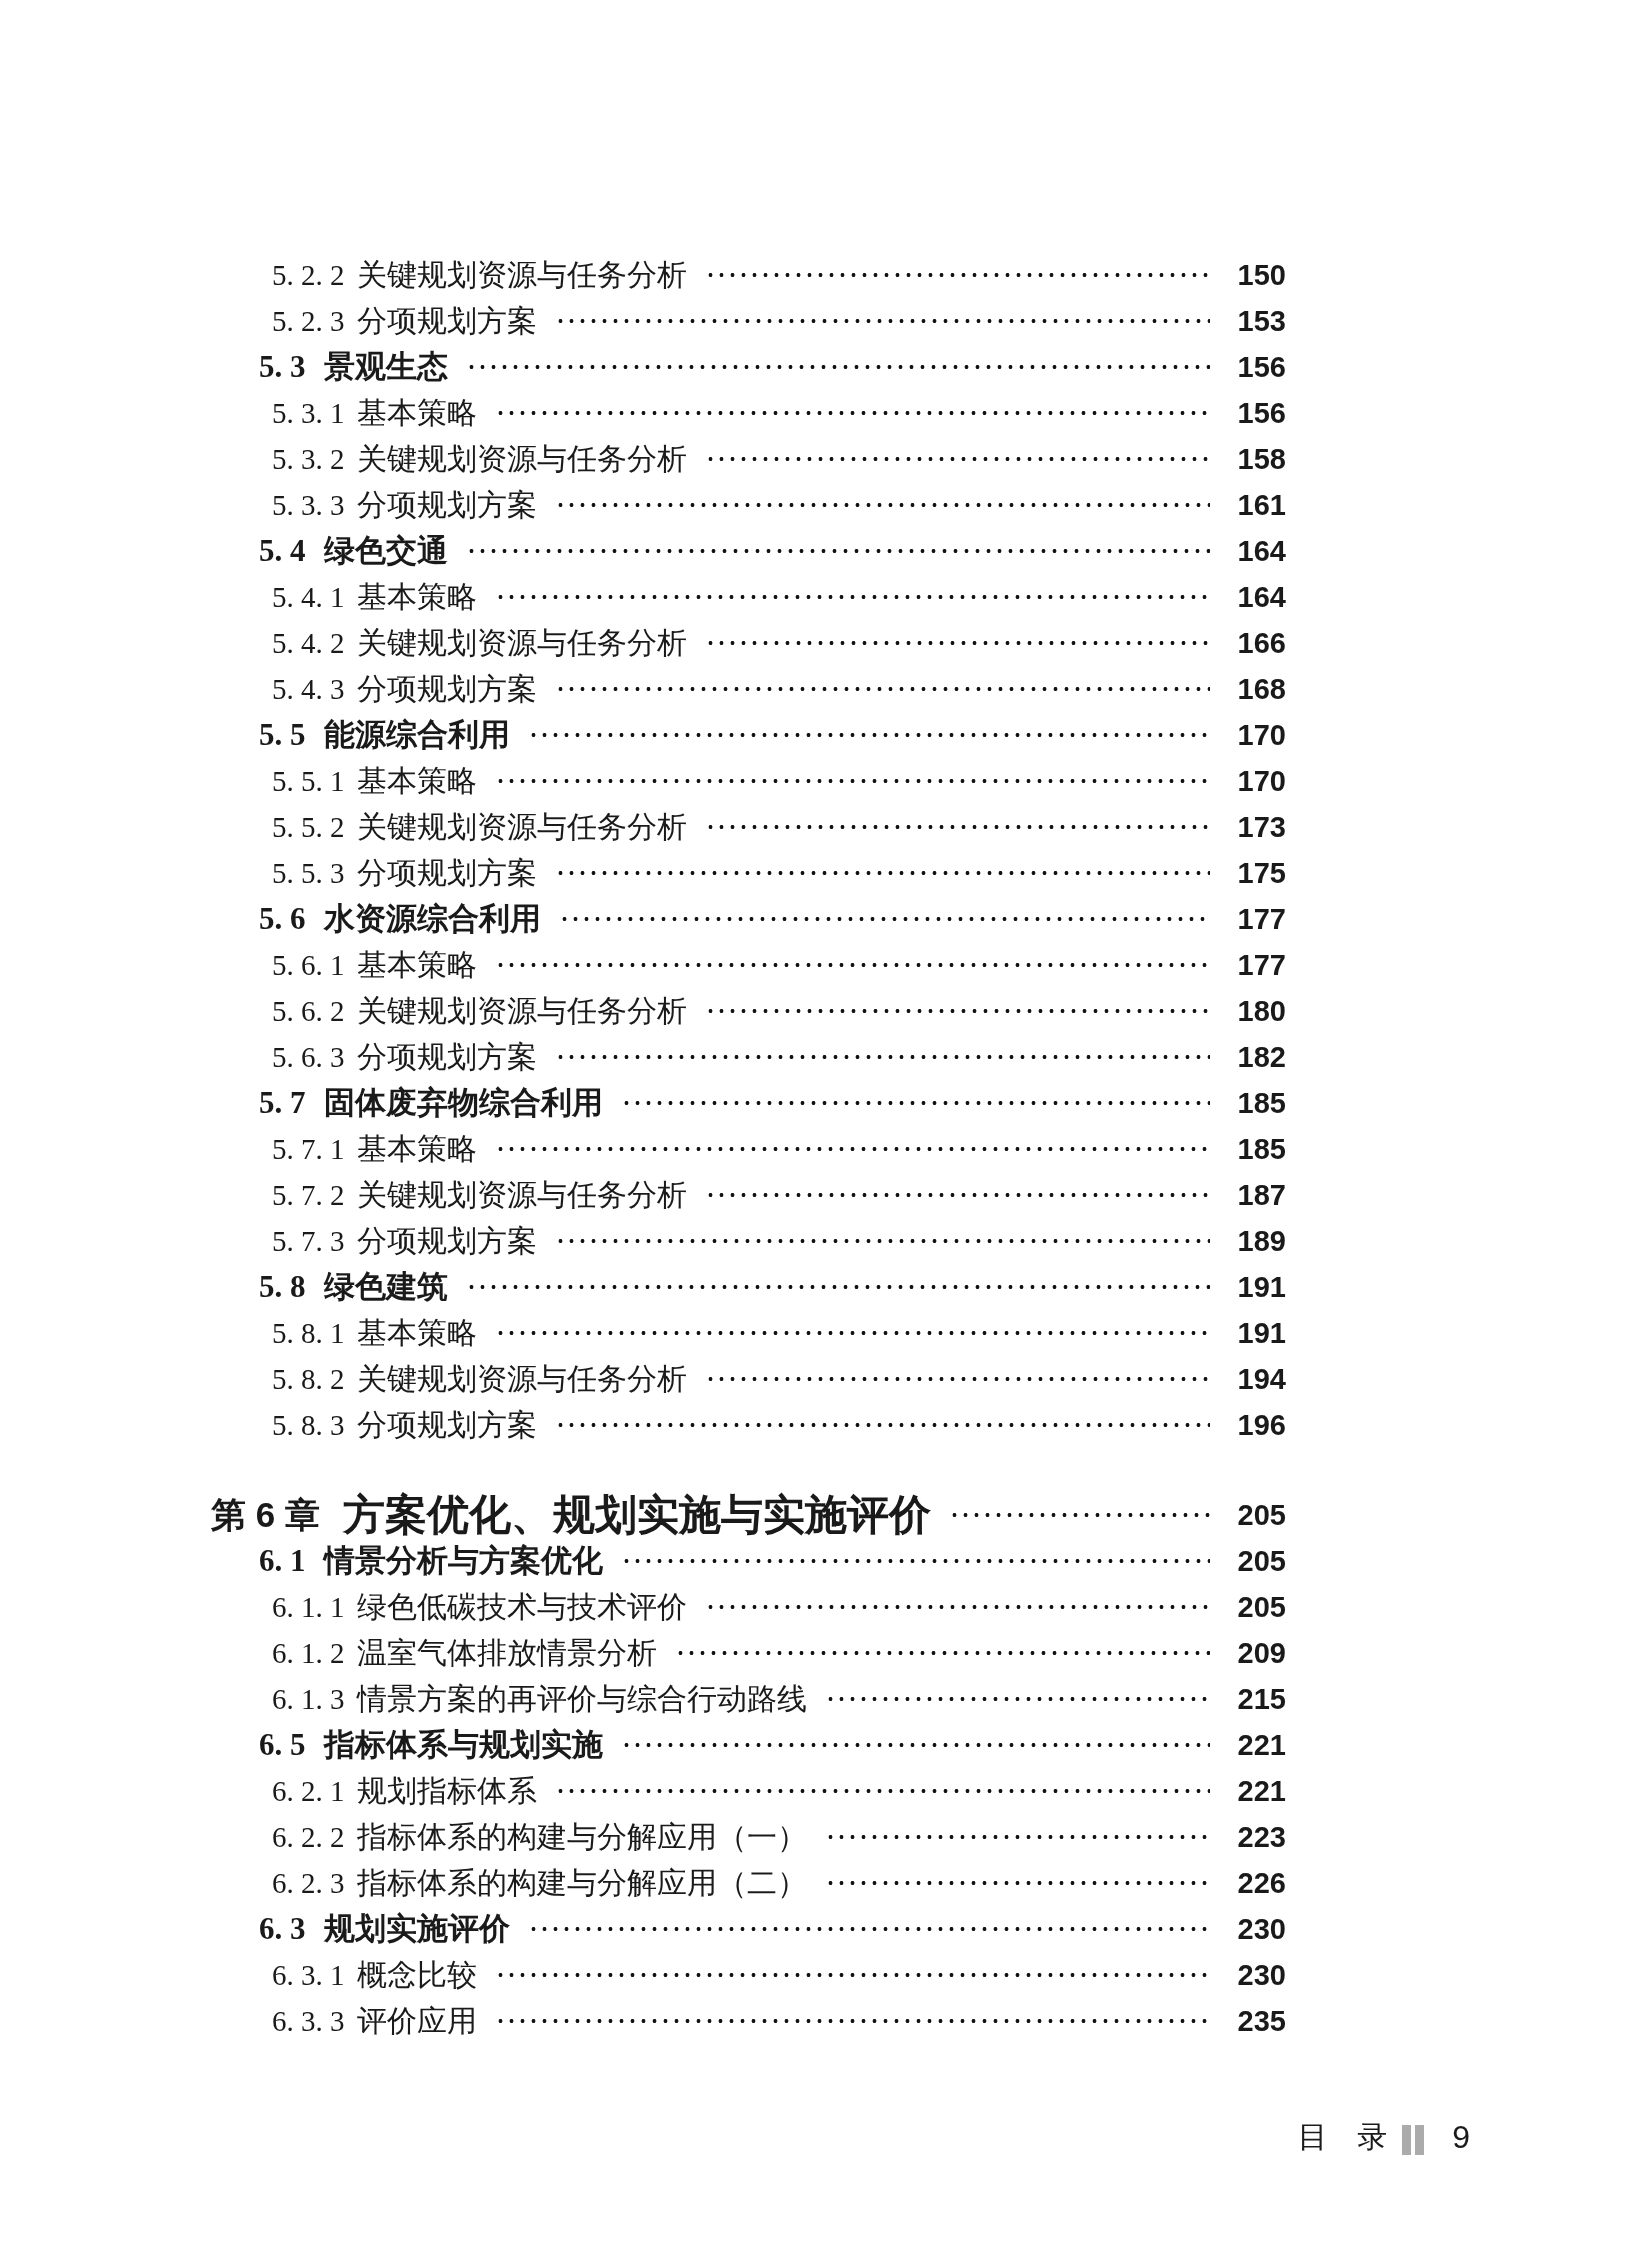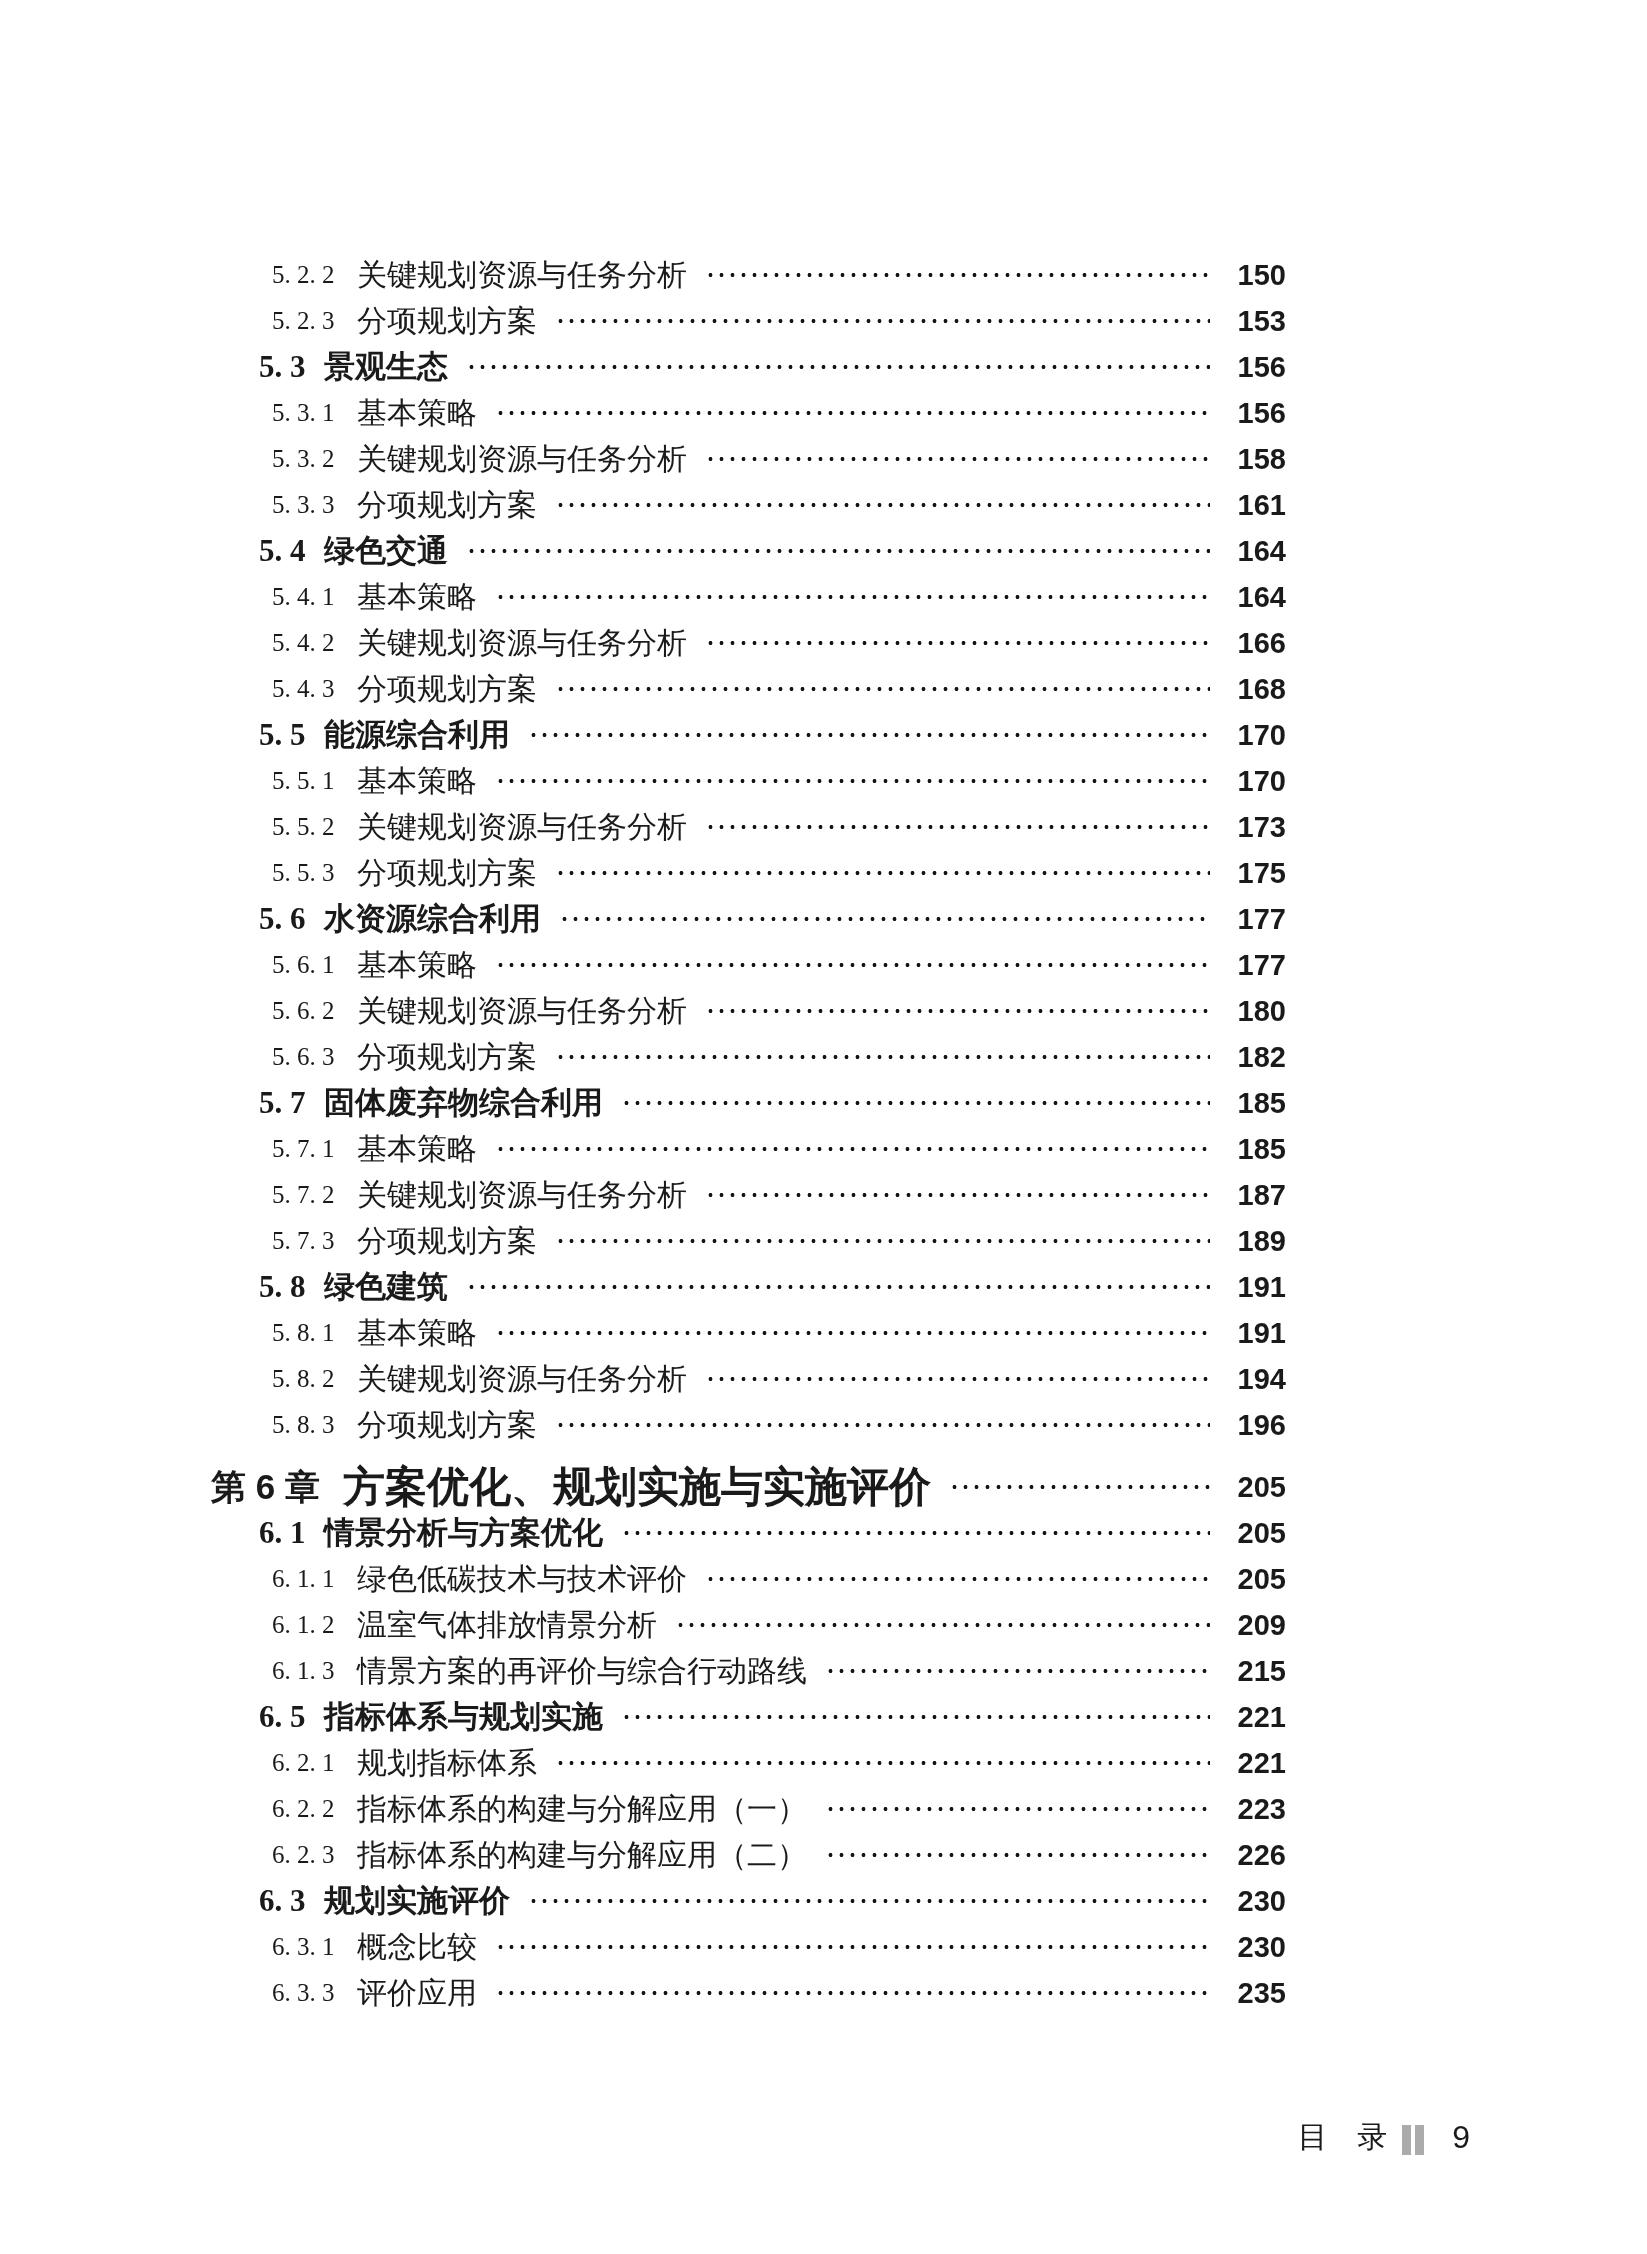--- a/index.html
+++ b/index.html
@@ -41,21 +41,21 @@
   }
   .page-num {
     flex: none;
     width: 62px;
     text-align: right;
     font-family: "Liberation Sans", "DejaVu Sans", sans-serif;
     font-size: 29px;
     font-weight: bold;
   }
   
-  .lvl-chapter { margin-top: 16px; font-weight: bold; }
+  .lvl-chapter { margin-top: 44px; font-weight: bold; }
   .lvl-chapter .num {
     width: 132px;
     font-size: 35px;
     font-family: "Liberation Sans", "DejaVu Sans", sans-serif;
   }
   .lvl-chapter .title {
     font-size: 42px;
     font-family: Liberation Serif, serif;
   }
   
@@ -65,21 +65,21 @@
     font-size: 31px;
     font-family: "Liberation Serif", "DejaVu Serif", serif;
     margin-left: 8px;
   }
   .lvl-section .title {
     font-size: 31px;
     font-family: "Liberation Sans", "DejaVu Sans", sans-serif;
   }
   
   .lvl-subsection { padding-left: 61px; }
-  .lvl-subsection .num { width: 85px; font-size: 25px; }
+  .lvl-subsection .num { width: 85px; font-size: 29px; }
   .lvl-subsection .title { font-size: 30px; }
 
   
   .footer {
     position: absolute;
     top: 2117px;
     right: 178px;
     height: 40px;
     display: flex;
     align-items: center;

